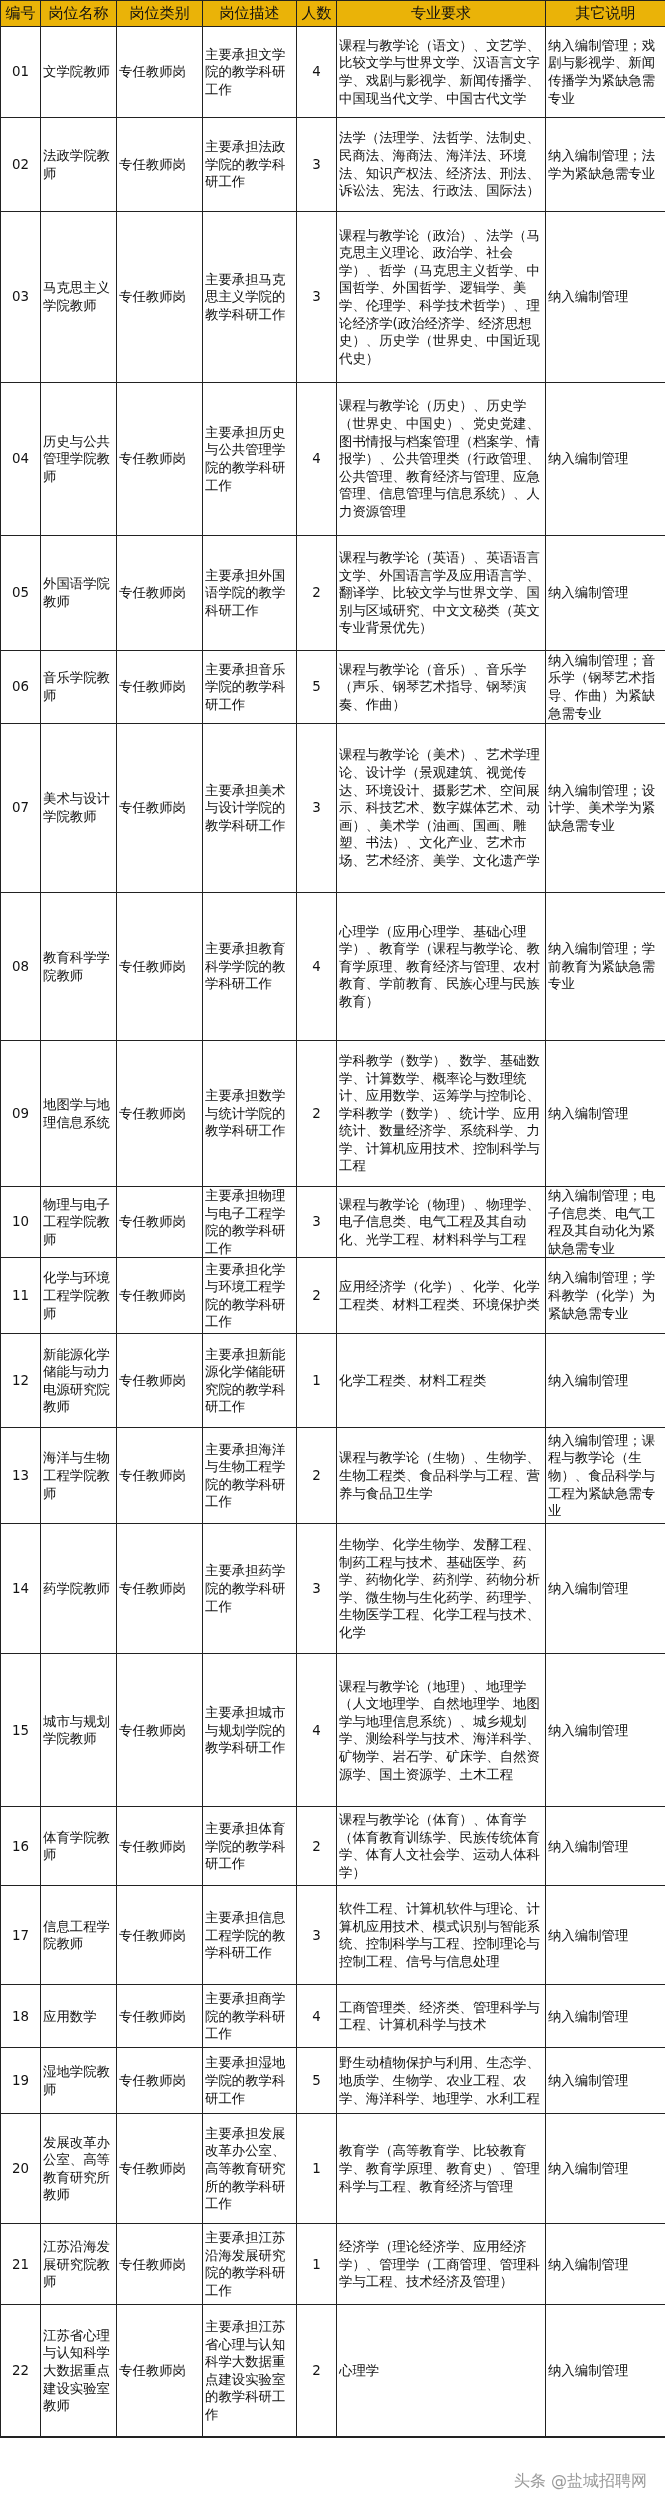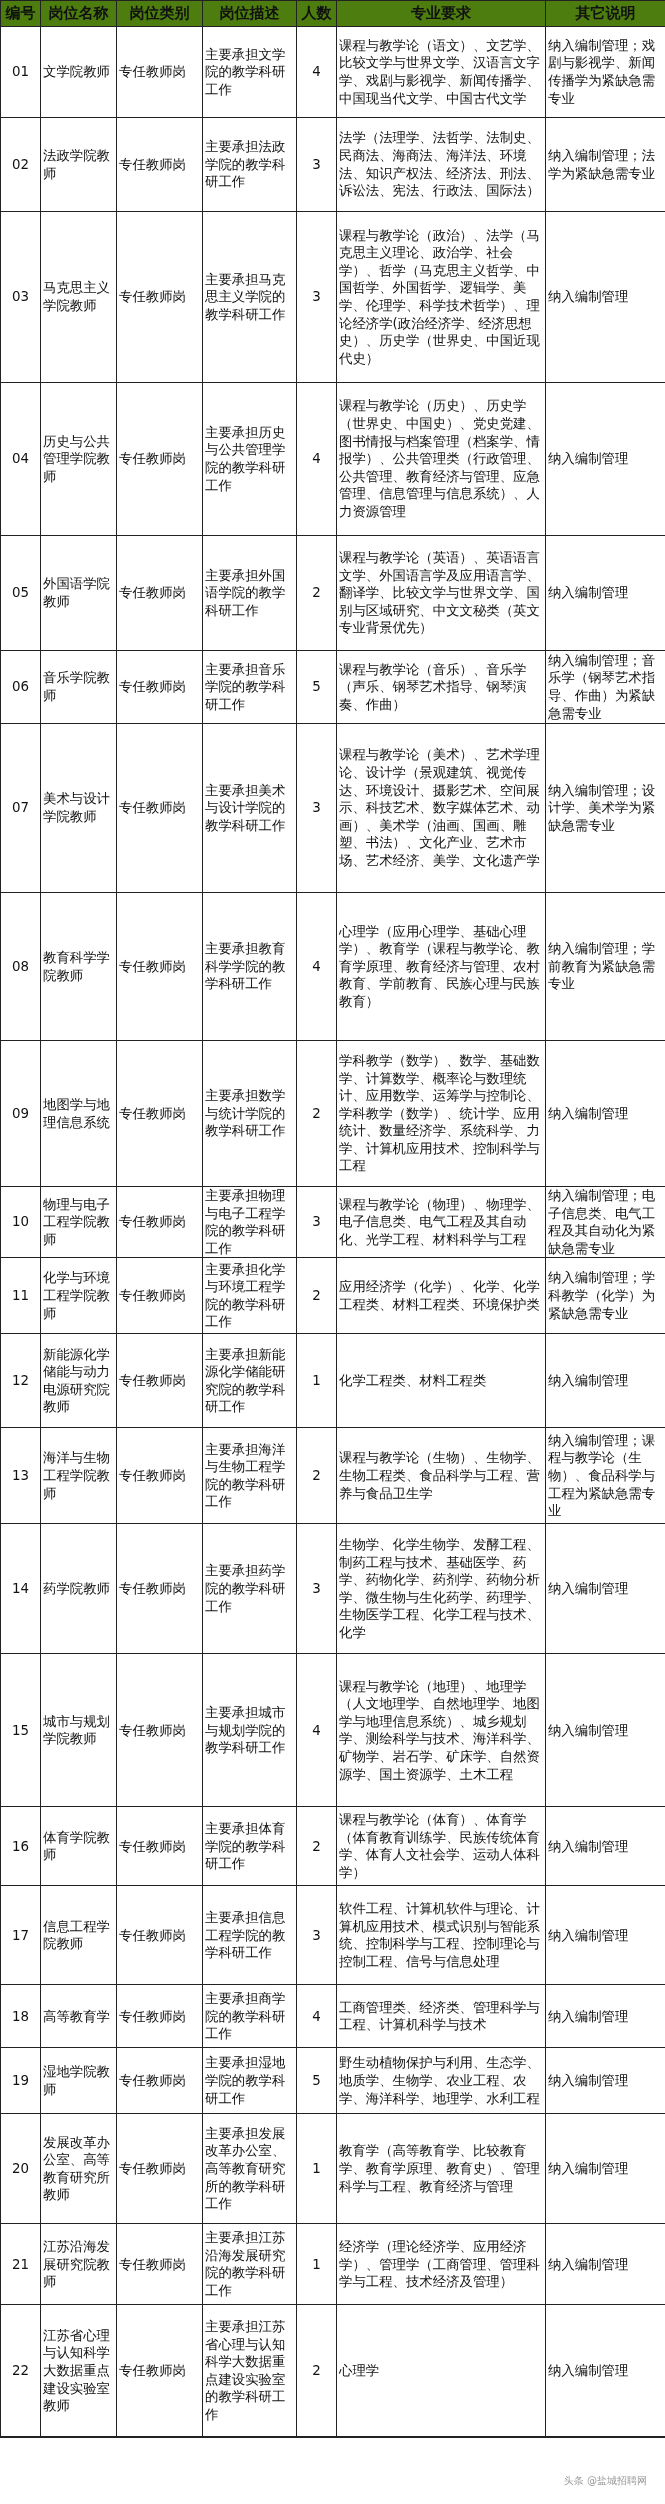--- a/index.html
+++ b/index.html
@@ -1,25 +1,25 @@
 <!DOCTYPE html>
 <html><head>
   <meta charset="utf-8">
   <style>
     html, body { margin: 0; padding: 0; background: #ffffff; }
     body { width: 665px; height: 2504px; overflow: hidden; font-family: "DejaVu Sans", "Liberation Sans", sans-serif; color: #111; }
     table.jobs { border-collapse: collapse; table-layout: fixed; width: 665px; }
     table.jobs th, table.jobs td { border: 1px solid #222; padding: 0 2px; vertical-align: middle; overflow: hidden; }
-    table.jobs th { background: #4d7c0f; font-size: 15px; font-weight: bold; height: 25px; text-align: center; white-space: nowrap; letter-spacing: 0; }
+    table.jobs th { background: #eab308; font-size: 15px; font-weight: normal; height: 25px; text-align: center; white-space: nowrap; letter-spacing: 0; }
     table.jobs td { font-size: 13.4px; line-height: 17.6px; }
     td.num, td.count { text-align: center; font-size: 13px; }
     td.type { font-size: 13.4px; white-space: nowrap; }
     td.major { line-height: 16.4px; font-size: 13.4px; }
     .footer { border-top: 1px solid #222; padding: 8px 3px 0 3px; font-size: 14px; line-height: 22px; height: 60px; background: #fff; position: relative; }
-    .watermark { position: absolute; right: 18px; bottom: 14px; color: #888; font-size: 10px; opacity: 0.85; }
+    .watermark { position: absolute; right: 18px; bottom: 14px; color: #888; font-size: 16px; opacity: 0.85; }
   </style>
 </head>
 <body>
 
 <table class="jobs">
   <colgroup>
     <col style="width:40px">
     <col style="width:76px">
     <col style="width:86px">
     <col style="width:94px">
@@ -187,21 +187,21 @@
         <td class="num">17</td>
         <td class="name">信息工程学院教师</td>
         <td class="type">专任教师岗</td>
         <td class="desc">主要承担信息工程学院的教学科研工作</td>
         <td class="count">3</td>
         <td class="major">软件工程、计算机软件与理论、计算机应用技术、模式识别与智能系统、控制科学与工程、控制理论与控制工程、信号与信息处理</td>
         <td class="note">纳入编制管理</td>
       </tr>
       <tr style="height: 63px;">
         <td class="num">18</td>
-        <td class="name">高等教育学</td>
+        <td class="name">应用数学</td>
         <td class="type">专任教师岗</td>
         <td class="desc">主要承担商学院的教学科研工作</td>
         <td class="count">4</td>
         <td class="major">工商管理类、经济类、管理科学与工程、计算机科学与技术</td>
         <td class="note">纳入编制管理</td>
       </tr>
       <tr style="height: 66px;">
         <td class="num">19</td>
         <td class="name">湿地学院教师</td>
         <td class="type">专任教师岗</td>

